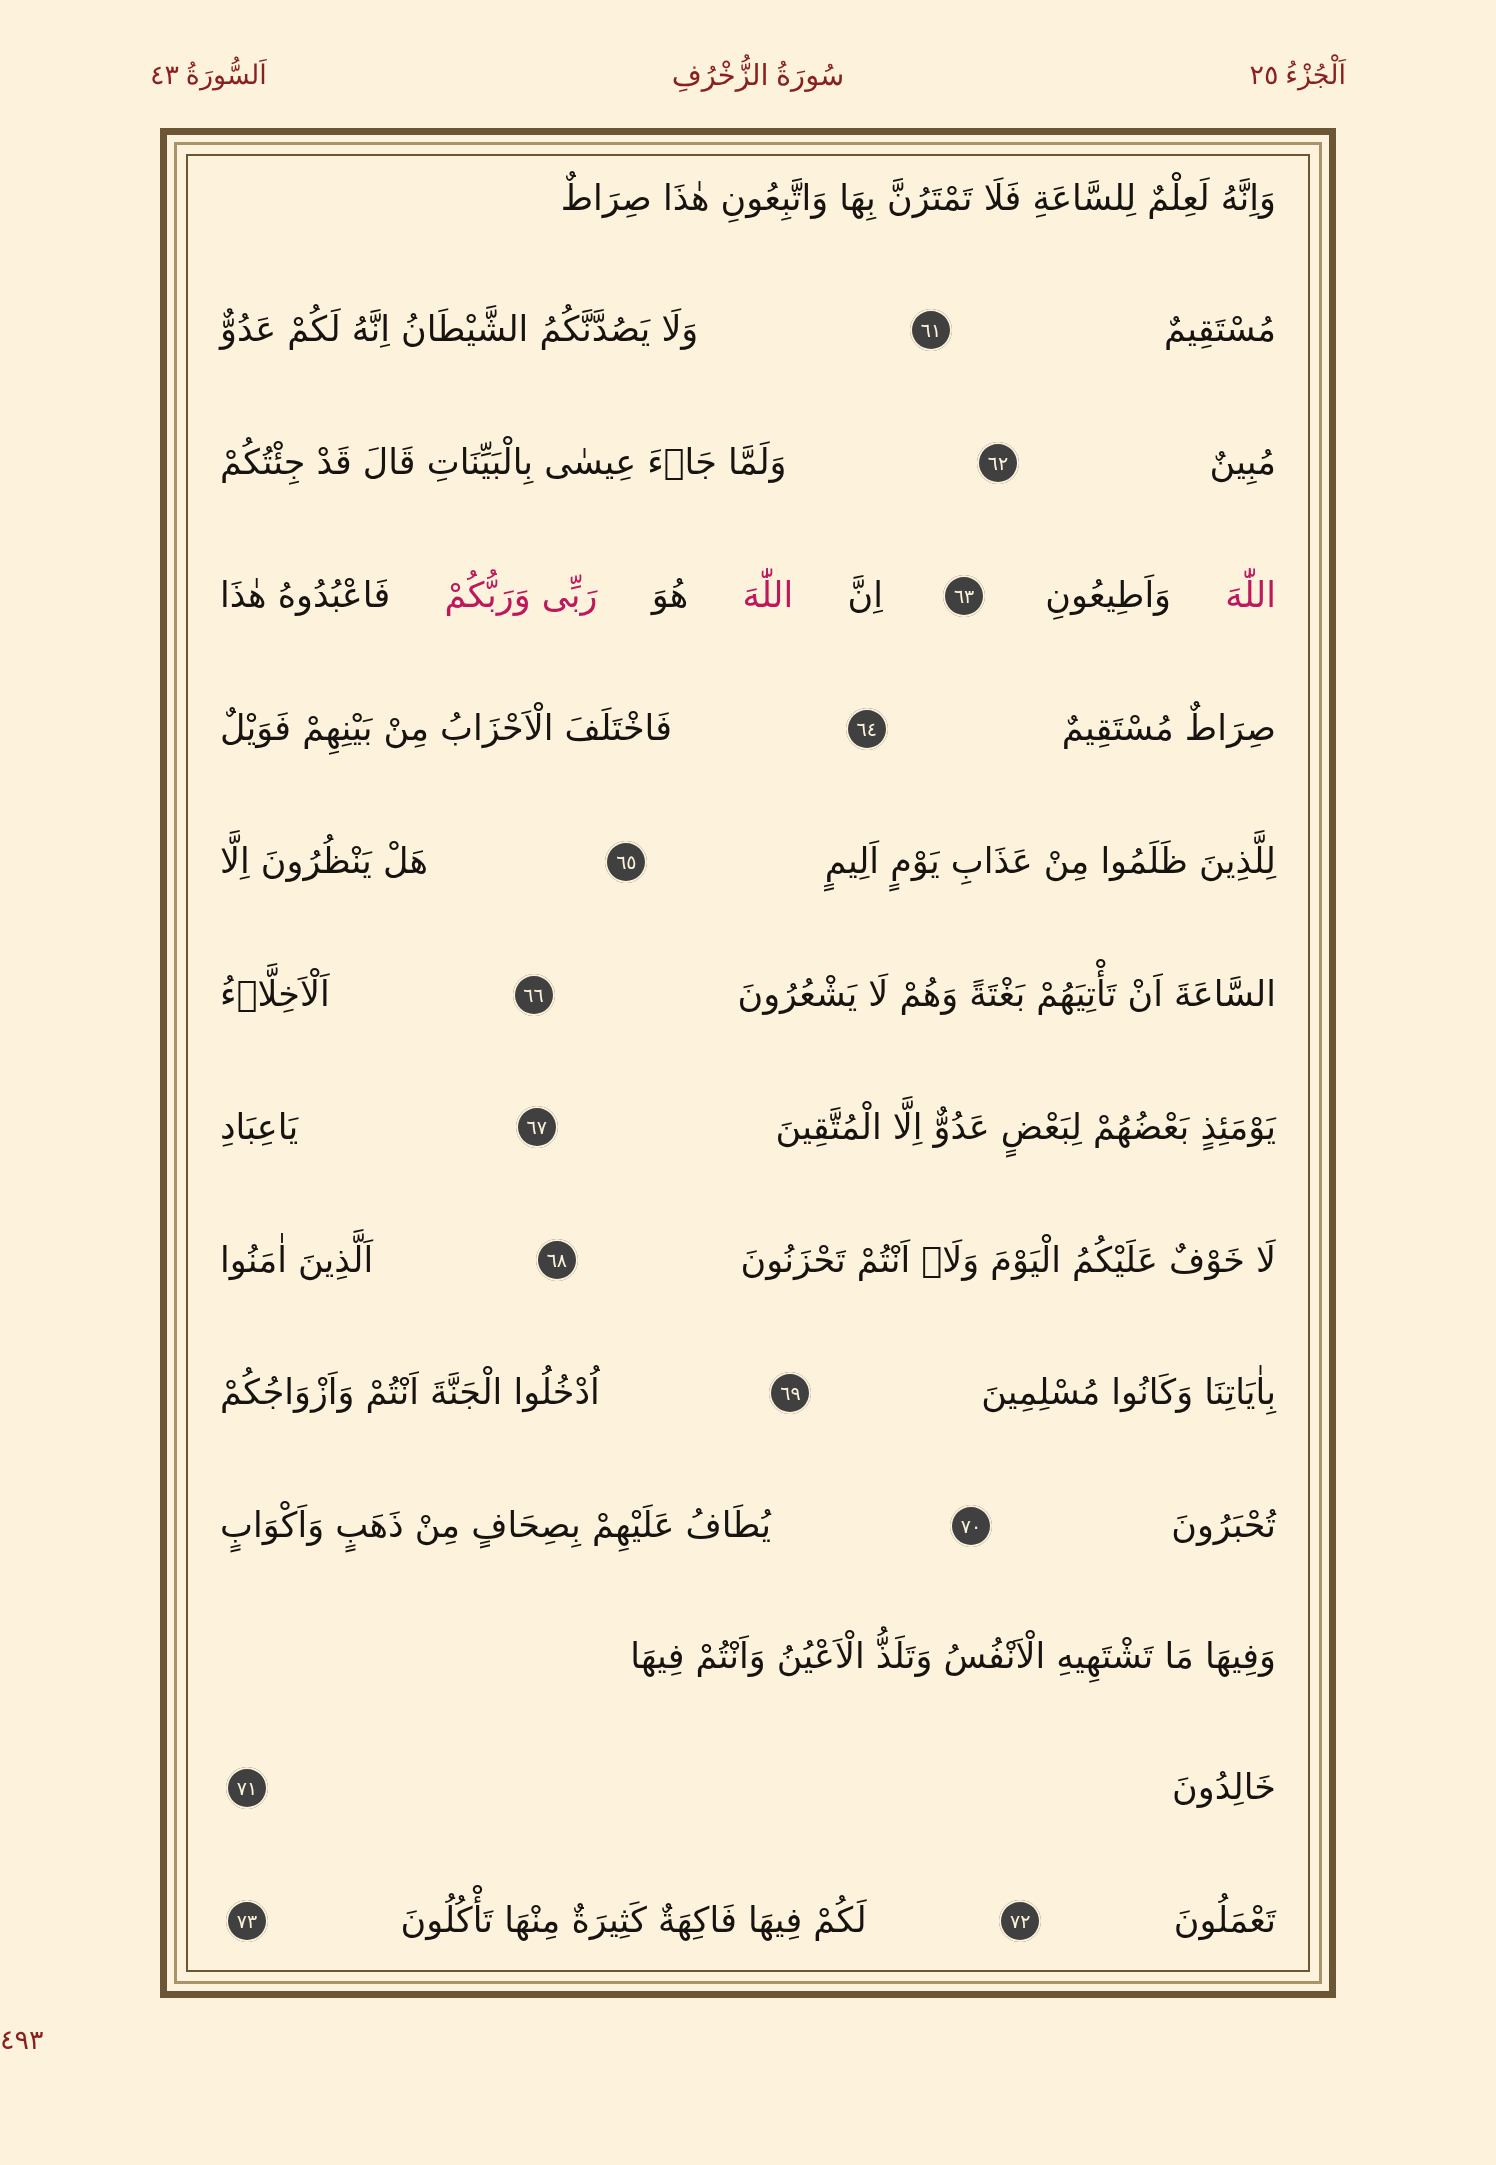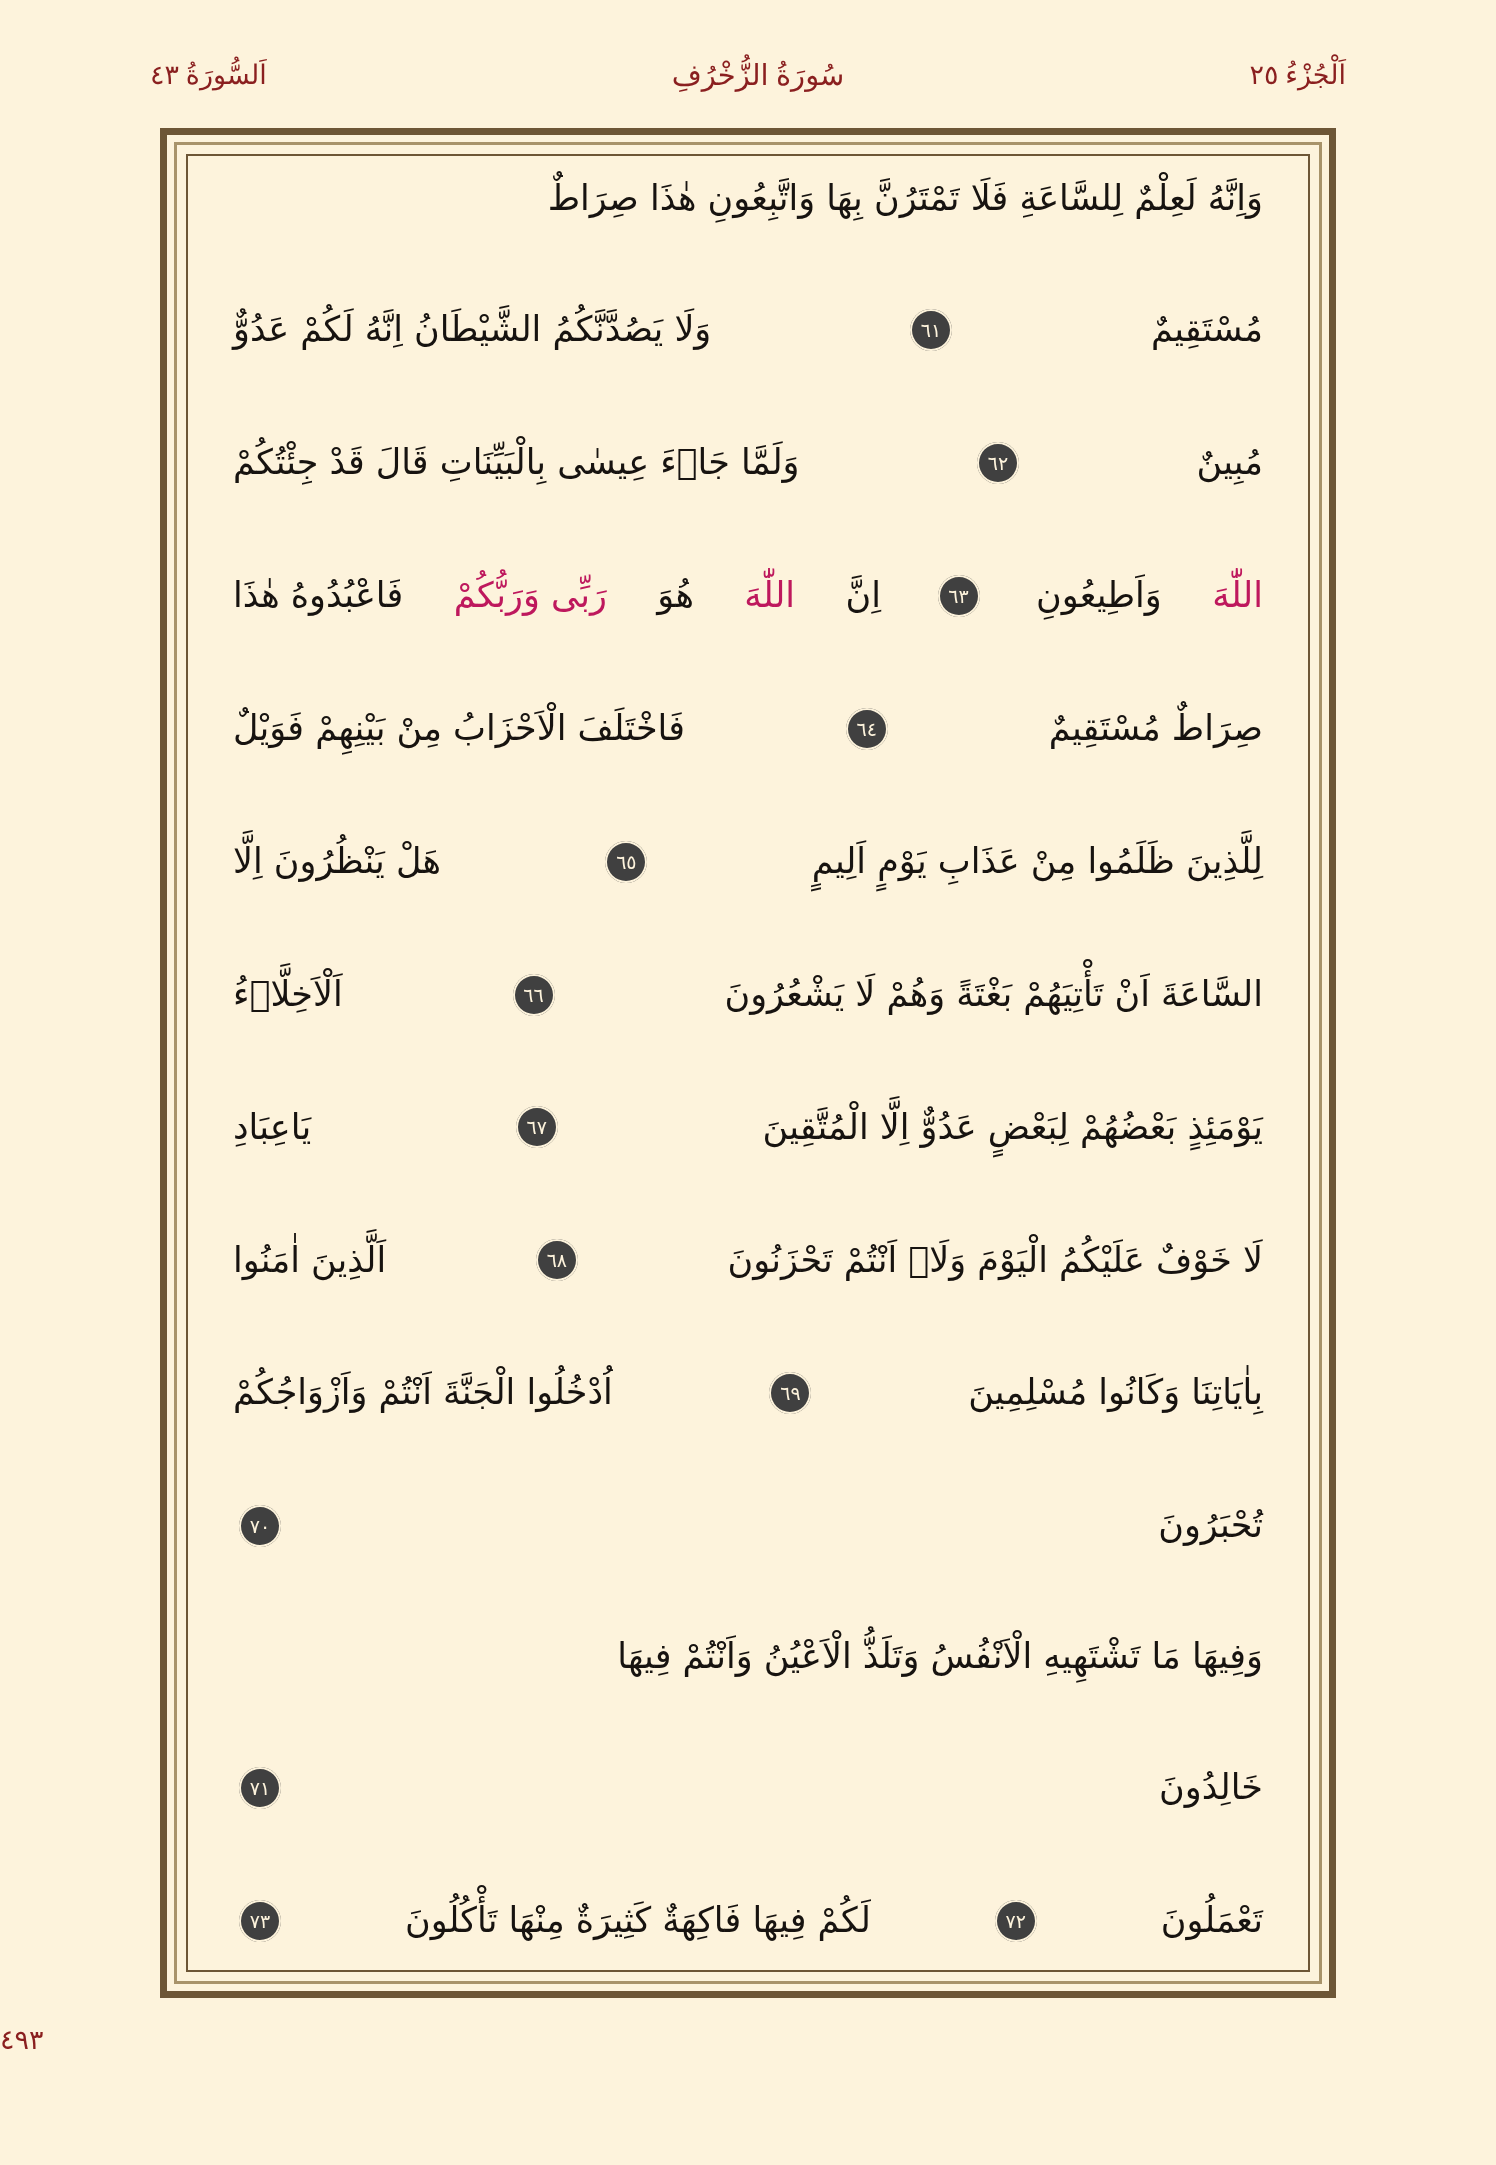--- a/index.html
+++ b/index.html
@@ -62,21 +62,21 @@
     width: 100%;
     height: 100%;
     border: 3px solid #a8936a;
     padding: 9px;
   }
   .frame-inner {
     box-sizing: border-box;
     width: 100%;
     height: 100%;
     border: 2px solid #6d5636;
-    padding: 18px 41px;
+    padding: 18px 28px;
     background: #fdf3dc;
     position: relative;
   }
 
   
   .text-body {
     direction: rtl;
     text-align: justify;
     height: 100%;
     display: flex;
@@ -200,20 +200,21 @@
               <span class="seg">اَلَّذِينَ اٰمَنُوا</span>
             </div>
             <div class="ayah-line" id="line-11">
               <span class="seg">بِاٰيَاتِنَا وَكَانُوا مُسْلِمِينَ</span>
               <span class="ayah-num">٦٩</span>
               <span class="seg">اُدْخُلُوا الْجَنَّةَ اَنْتُمْ وَاَزْوَاجُكُمْ</span>
             </div>
             <div class="ayah-line" id="line-12">
               <span class="seg">تُحْبَرُونَ</span>
               <span class="ayah-num">٧٠</span>
+              <span class="seg">يُطَافُ عَلَيْهِمْ بِصِحَافٍ مِنْ ذَهَبٍ وَاَكْوَابٍ</span>
             </div>
             <div class="ayah-line" id="line-13">
               <span class="seg">وَفِيهَا مَا تَشْتَهِيهِ الْاَنْفُسُ وَتَلَذُّ الْاَعْيُنُ وَاَنْتُمْ فِيهَا</span>
             </div>
             <div class="ayah-line" id="line-14">
               <span class="seg">خَالِدُونَ</span>
               <span class="ayah-num">٧١</span>
             </div>
             <div class="ayah-line" id="line-15">
               <span class="seg">تَعْمَلُونَ</span>

